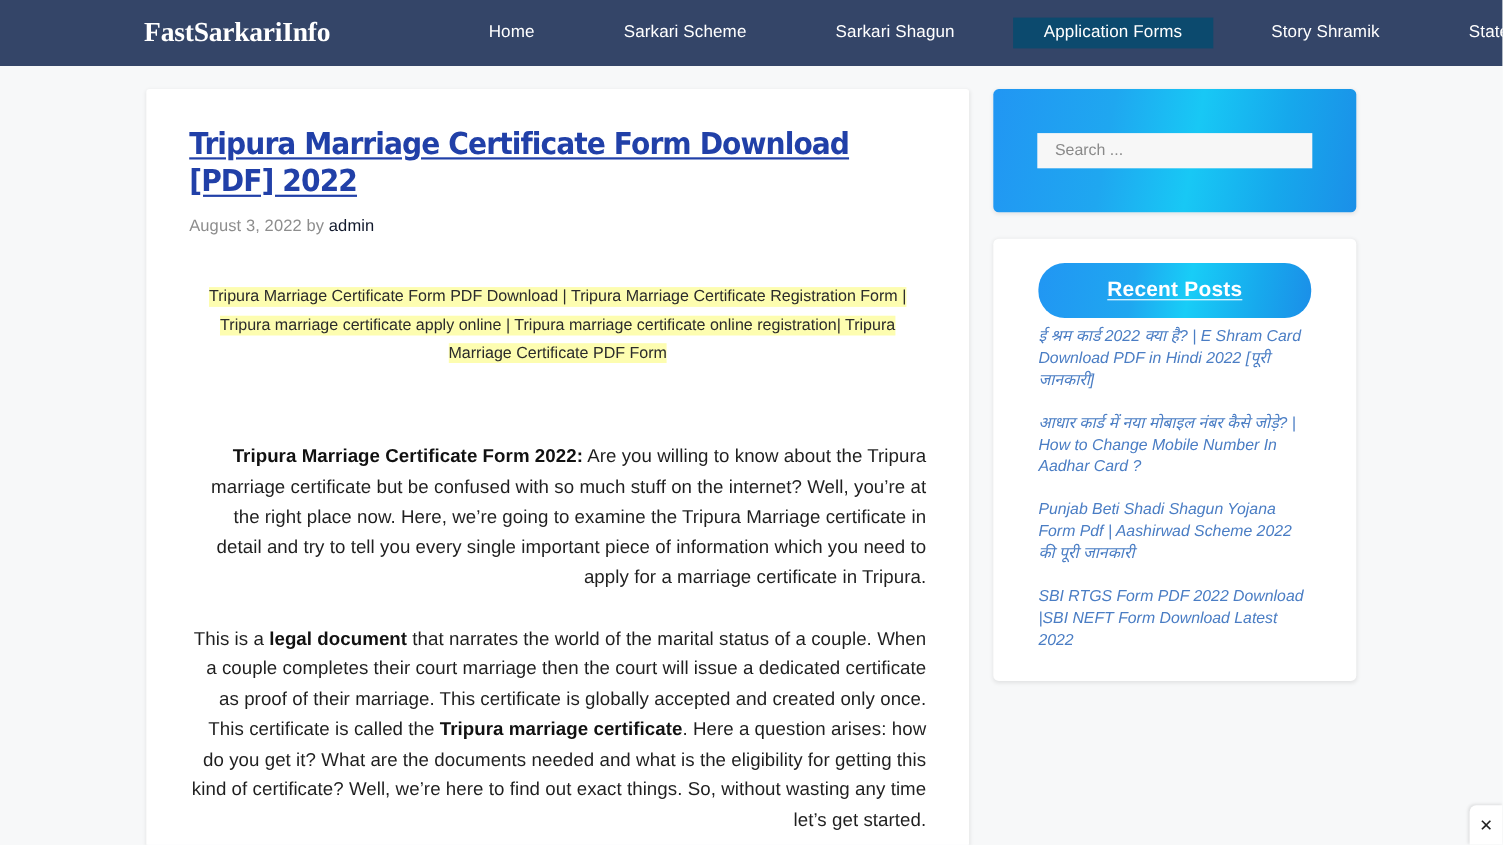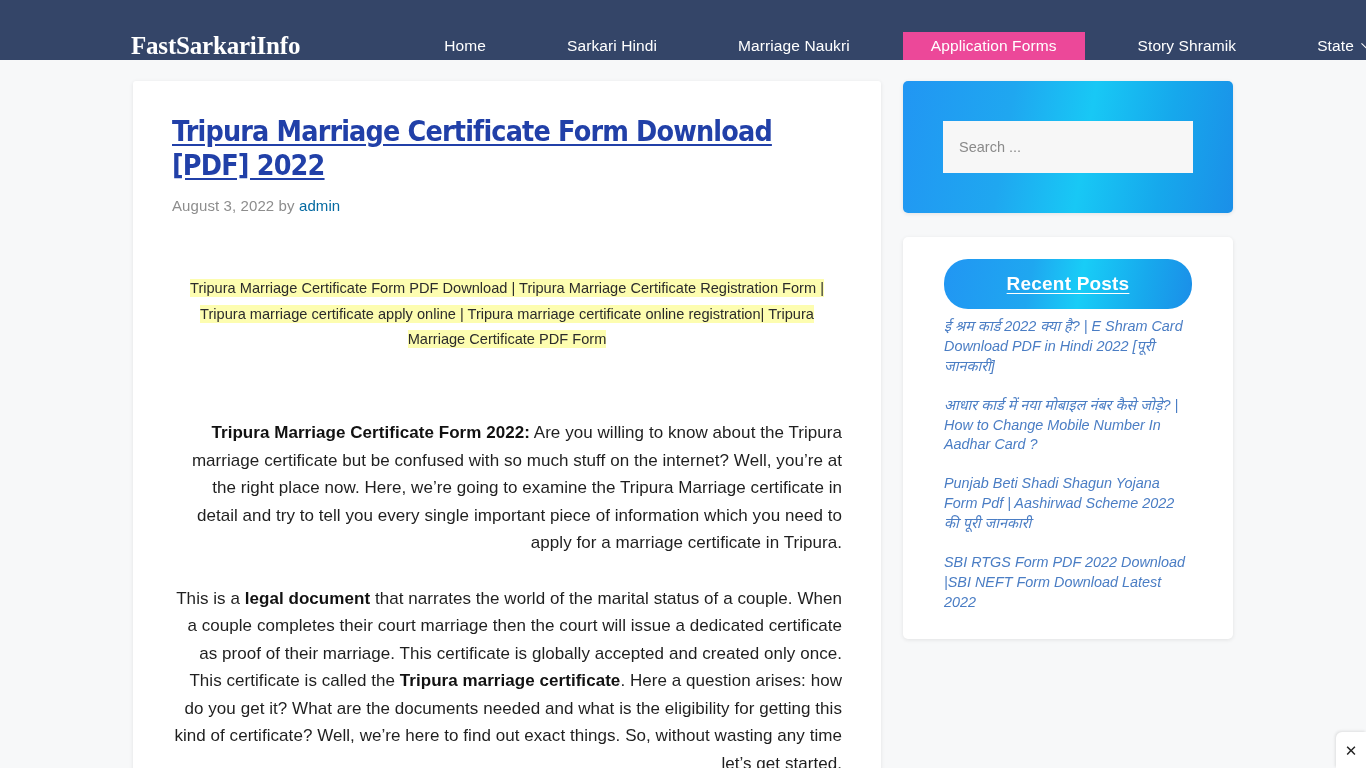--- a/index.html
+++ b/index.html
@@ -11,21 +11,21 @@
     background: #f7f8f9;
     font-family: "Liberation Sans", sans-serif;
   }
 
   
   .site-header {
     width: 100%;
     height: 60px;
     background: #344568;
     display: flex;
-    align-items: flex-end;
+    align-items: center;
     position: relative;
   }
   .header-inner {
     width: 1366px;
     display: flex;
     align-items: stretch;
     justify-content: flex-start;
   }
   .brand {
     display: flex;
@@ -53,21 +53,21 @@
     align-items: center;
     padding: 0 28px;
     color: #ffffff;
     font-size: 15.5px;
     white-space: nowrap;
     cursor: pointer;
     text-decoration: none;
     letter-spacing: 0.1px;
   }
   .nav-item.active {
-    background: #ec4899;
+    background: #0c4a6e;
   }
   .nav-item .caret {
     display: inline-block;
     margin-left: 9px;
     width: 9px;
     height: 9px;
     border-right: 1.6px solid #ffffff;
     border-bottom: 1.6px solid #ffffff;
     transform: rotate(45deg) translate(-2px,-2px);
   }
@@ -116,24 +116,24 @@
     cursor: pointer;
     transform: scaleX(0.93);
     transform-origin: left center;
   }
   .entry-meta {
     margin-top: 15px;
     font-size: 15px;
     color: #8d8d8d;
     letter-spacing: 0.1px;
   }
-  .entry-meta .author { color: #0369a1; cursor: pointer; }
+  .entry-meta .author { color: #0f172a; cursor: pointer; }
 
   .highlight-block {
-    margin-top: 62px;
+    margin-top: 44px;
     text-align: center;
     font-size: 14.6px;
     line-height: 1.76;
     color: #2b2b2b;
   }
   .highlight-block .hl {
     background: #fdfdb0;
     padding: 1px 0;
     box-decoration-break: clone;
     -webkit-box-decoration-break: clone;
@@ -161,21 +161,21 @@
     gap: 24px;
   }
   .widget-search {
     background: linear-gradient(100deg, #2196f3 0%, #1fa7f0 32%, #18c8f5 55%, #16a8ec 78%, #1b8fe8 100%);
     border-radius: 5px;
     padding: 40px 40px;
     box-shadow: 0 1px 4px rgba(0,0,0,0.09);
   }
   .search-input {
     width: 100%;
-    height: 52px;
+    height: 32px;
     border: none;
     outline: none;
     background: #f7f7f7;
     font-size: 14.5px;
     color: #737373;
     padding: 0 16px;
     font-family: "Liberation Sans", sans-serif;
   }
   .search-input::placeholder { color: #8a8a8a; }
 
@@ -237,22 +237,22 @@
 
 <div class="site-header">
   <div class="header-inner">
 
     <div class="brand">
       <span class="brand-text">FastSarkariInfo</span>
     </div>
 
     <nav class="nav">
       <a class="nav-item">Home</a>
-      <a class="nav-item">Sarkari Hindi</a>
-      <a class="nav-item">Marriage Naukri</a>
+      <a class="nav-item">Sarkari Scheme</a>
+      <a class="nav-item">Sarkari Shagun</a>
       <a class="nav-item active">Application Forms</a>
       <a class="nav-item">Story Shramik</a>
       <a class="nav-item">
           <span>State</span>
           <i class="caret"></i>
         </a>
 
       <div class="nav-search">
         <svg width="19" height="19" viewBox="0 0 24 24" fill="none" stroke="#ffffff" stroke-width="1.6">
           <circle cx="10.5" cy="10.5" r="7"></circle>

